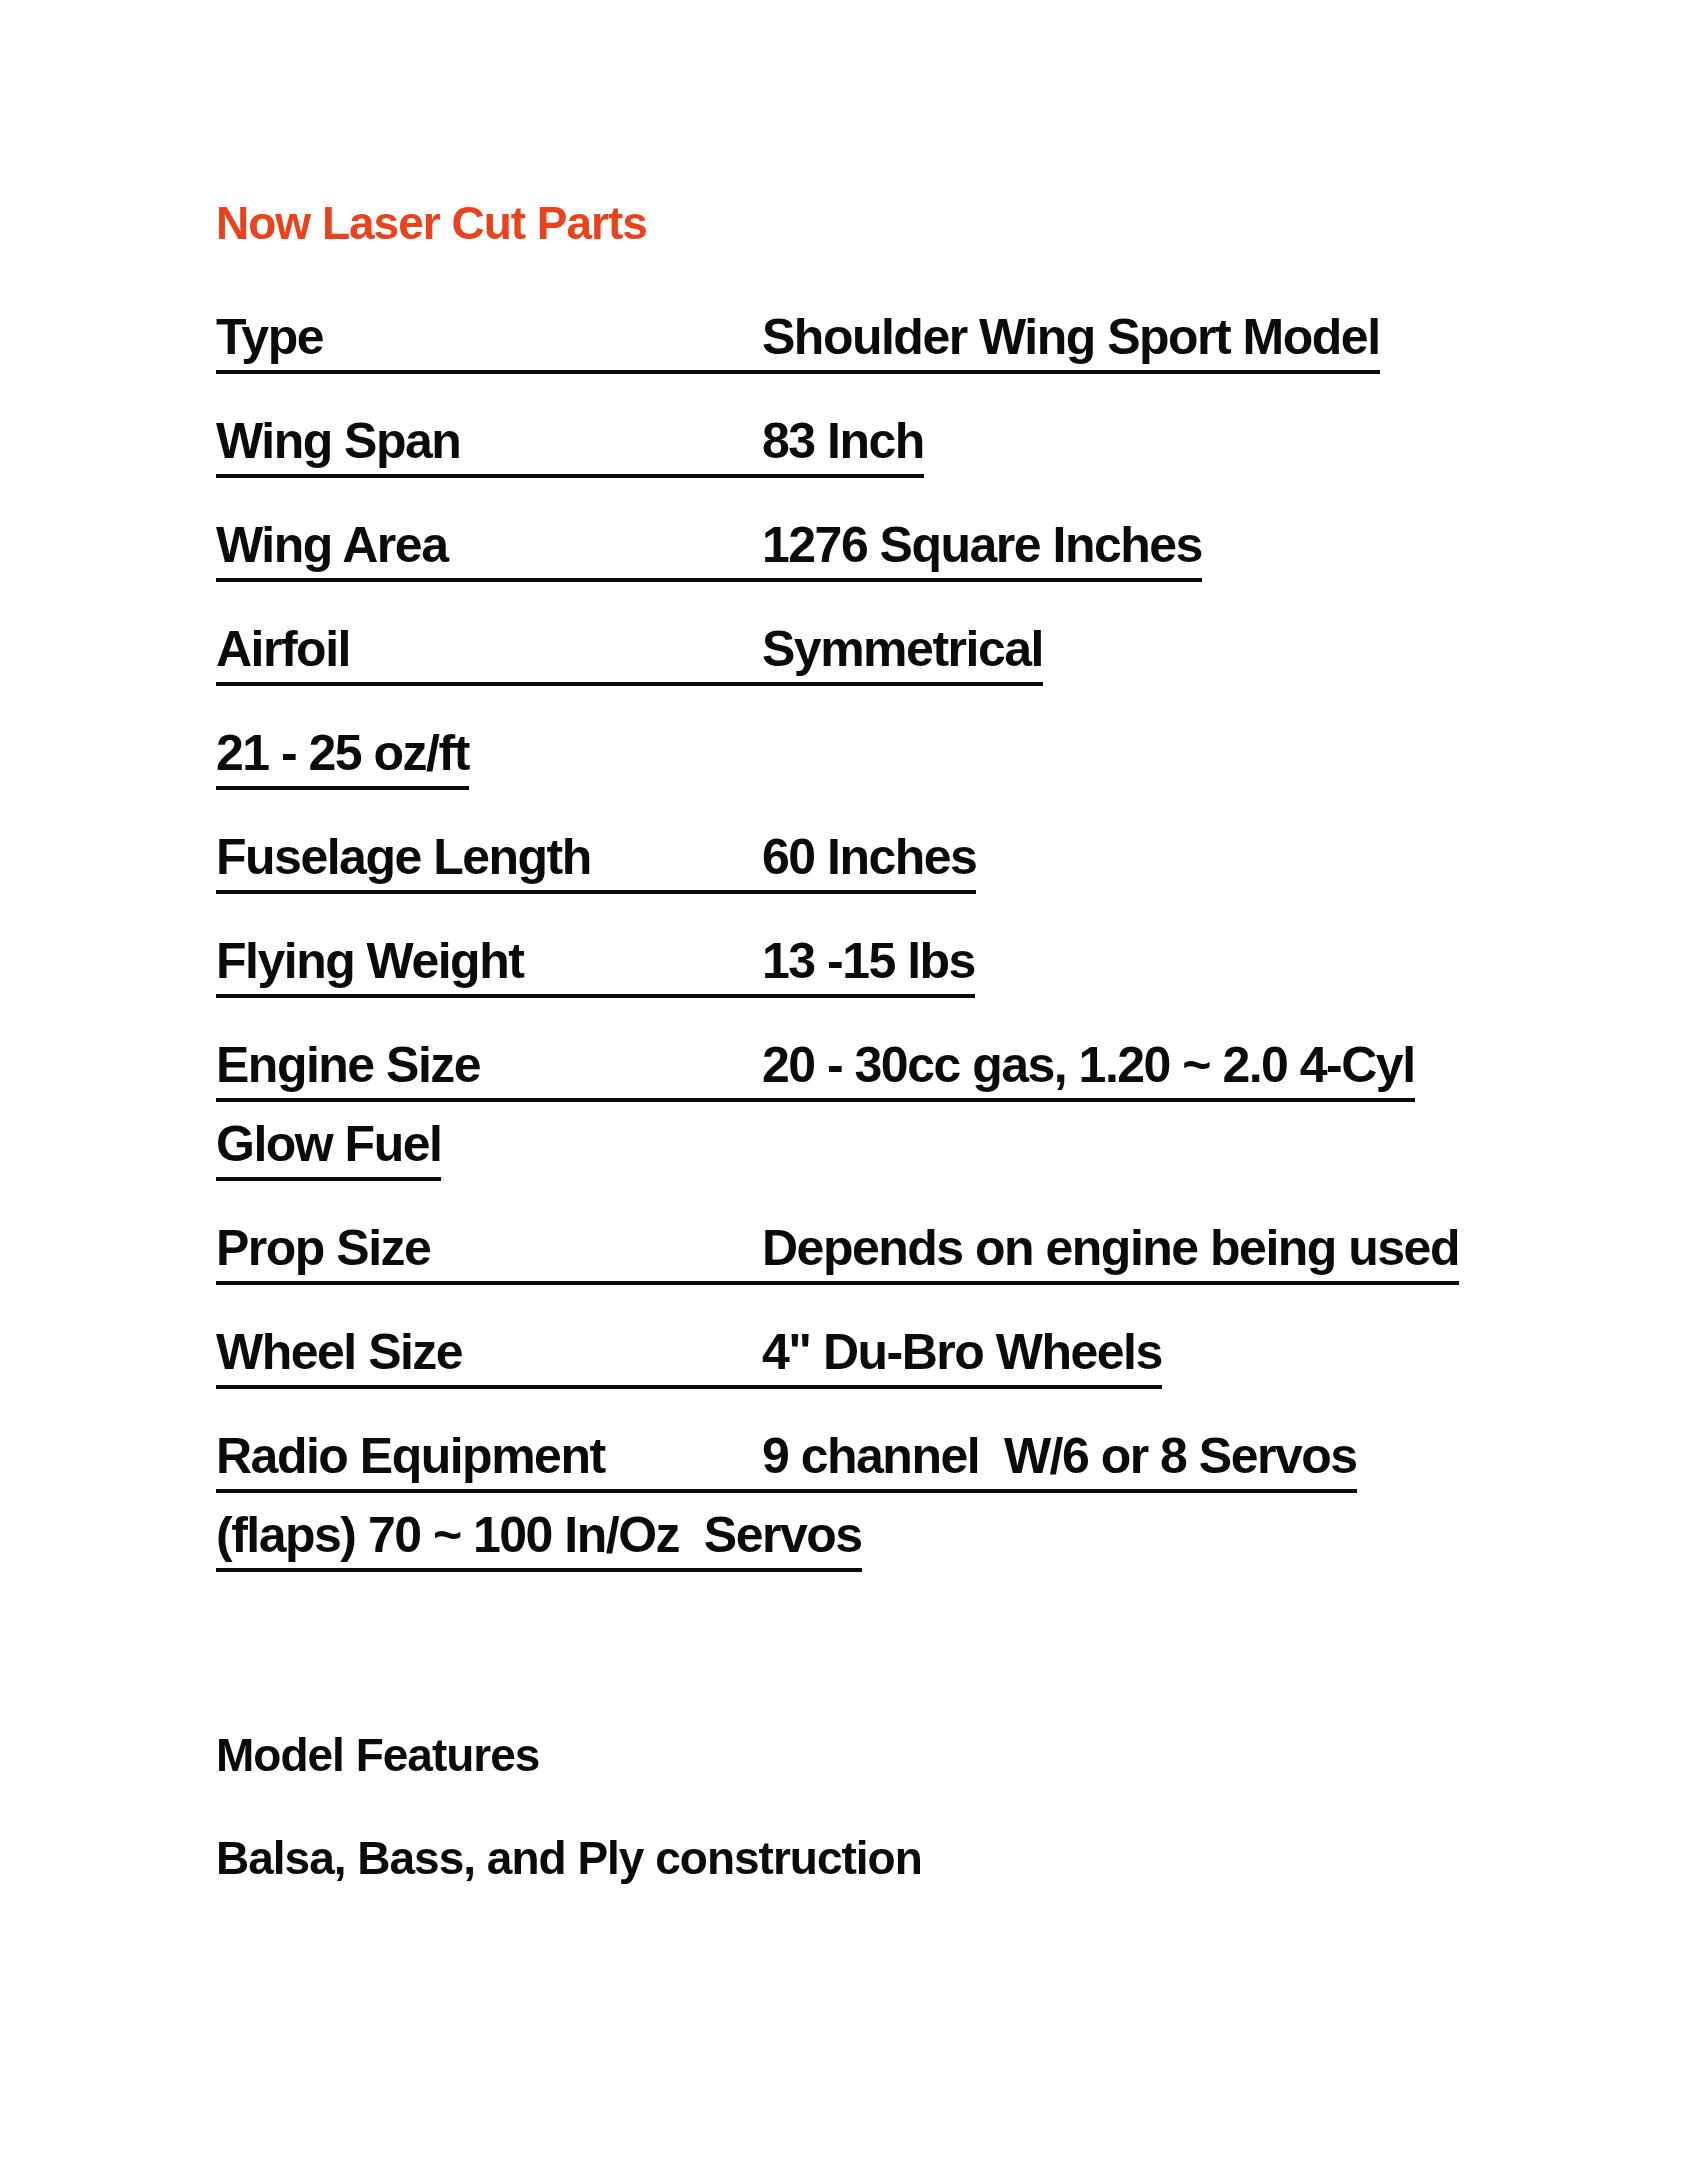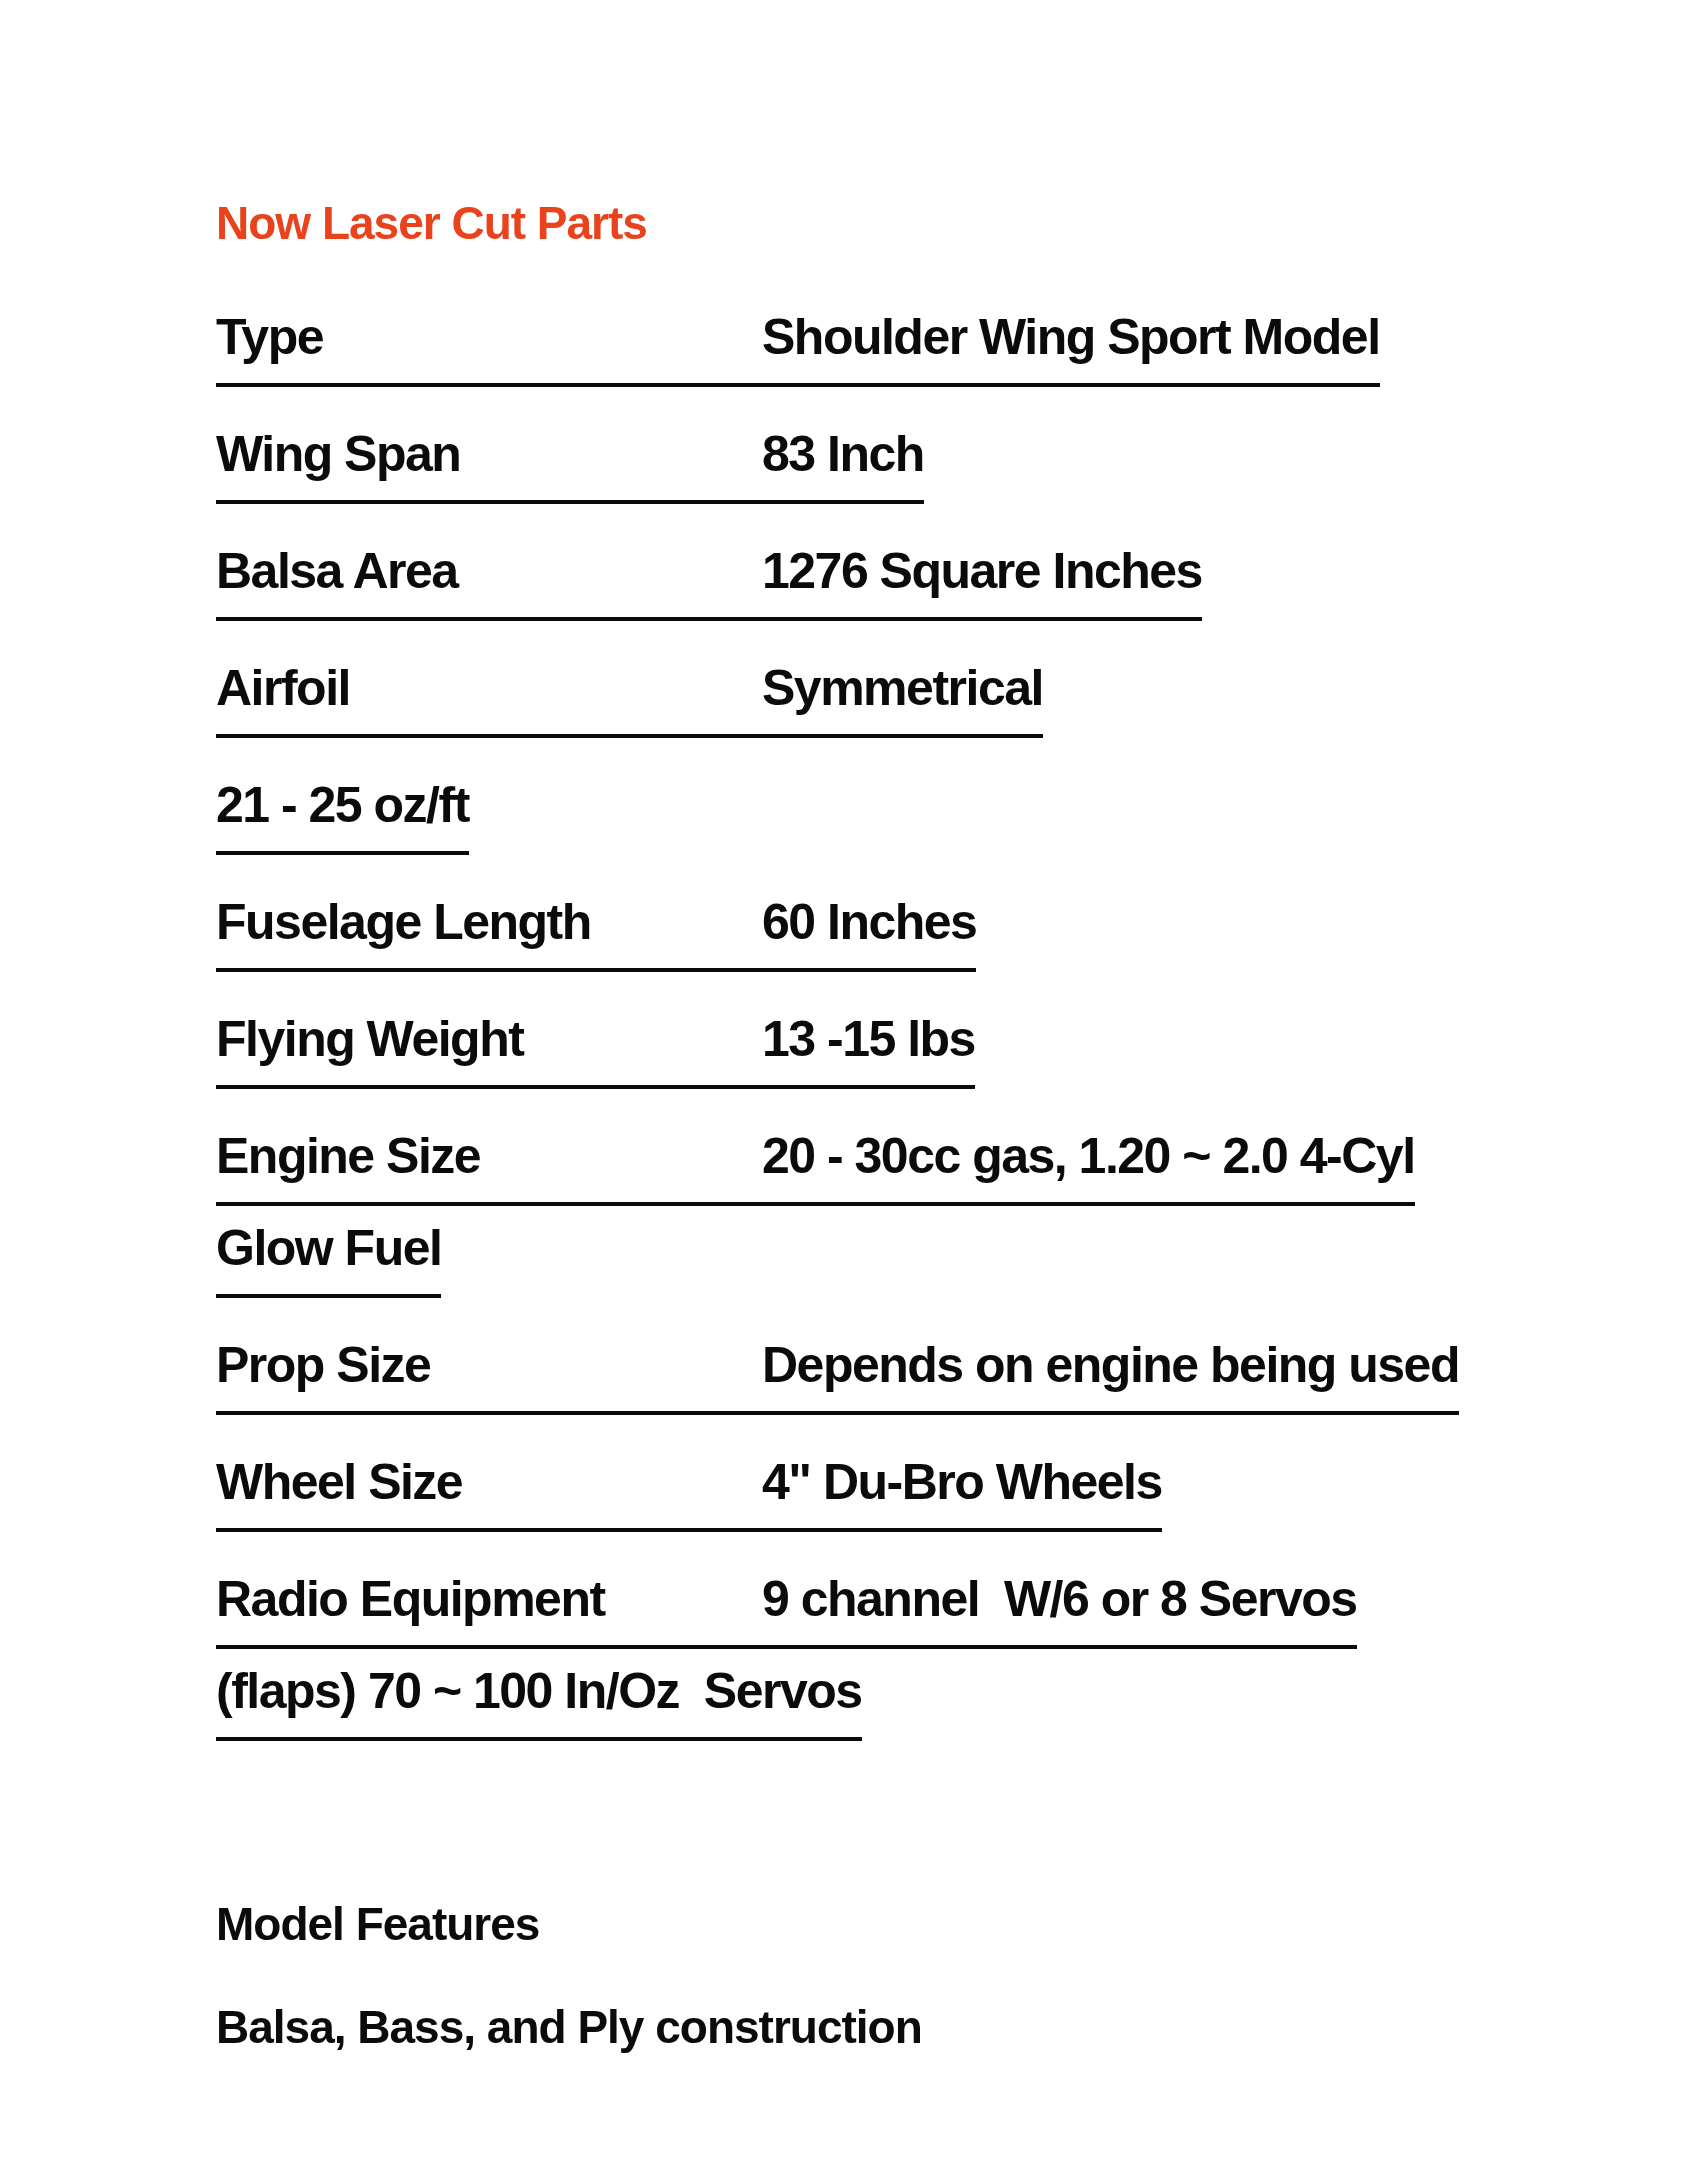--- a/index.html
+++ b/index.html
@@ -29,21 +29,21 @@
     margin: 0 0 59px 0;
   }
   .spec-row {
     margin: 0 0 37px 0;
   }
   .spec-line {
     display: inline-flex;
     align-items: baseline;
     line-height: 61px;
     border-bottom: 4px solid #0b0b0b;
-    padding-bottom: 15px;
+    padding-bottom: 2px;
     font-size: 50px;
     letter-spacing: -1.5px;
     white-space: pre;
   }
   .spec-line-wrap-holder {
     display: block;
     margin-top: 12px;
   }
   .spec-label {
     flex: 0 0 546px;
@@ -79,21 +79,21 @@
   </div>
 
   <div class="spec-row">
     <span class="spec-line">
       <span class="spec-label">Wing Span</span><span class="spec-value">83 Inch</span>
     </span>
   </div>
 
   <div class="spec-row">
     <span class="spec-line">
-      <span class="spec-label">Balsa Area</span><span class="spec-value">1276 Square Inches</span>
+      <span class="spec-label">Wing Area</span><span class="spec-value">1276 Square Inches</span>
     </span>
   </div>
 
   <div class="spec-row">
     <span class="spec-line">
       <span class="spec-label">Airfoil</span><span class="spec-value">Symmetrical</span>
     </span>
   </div>
 
   <div class="spec-row">

